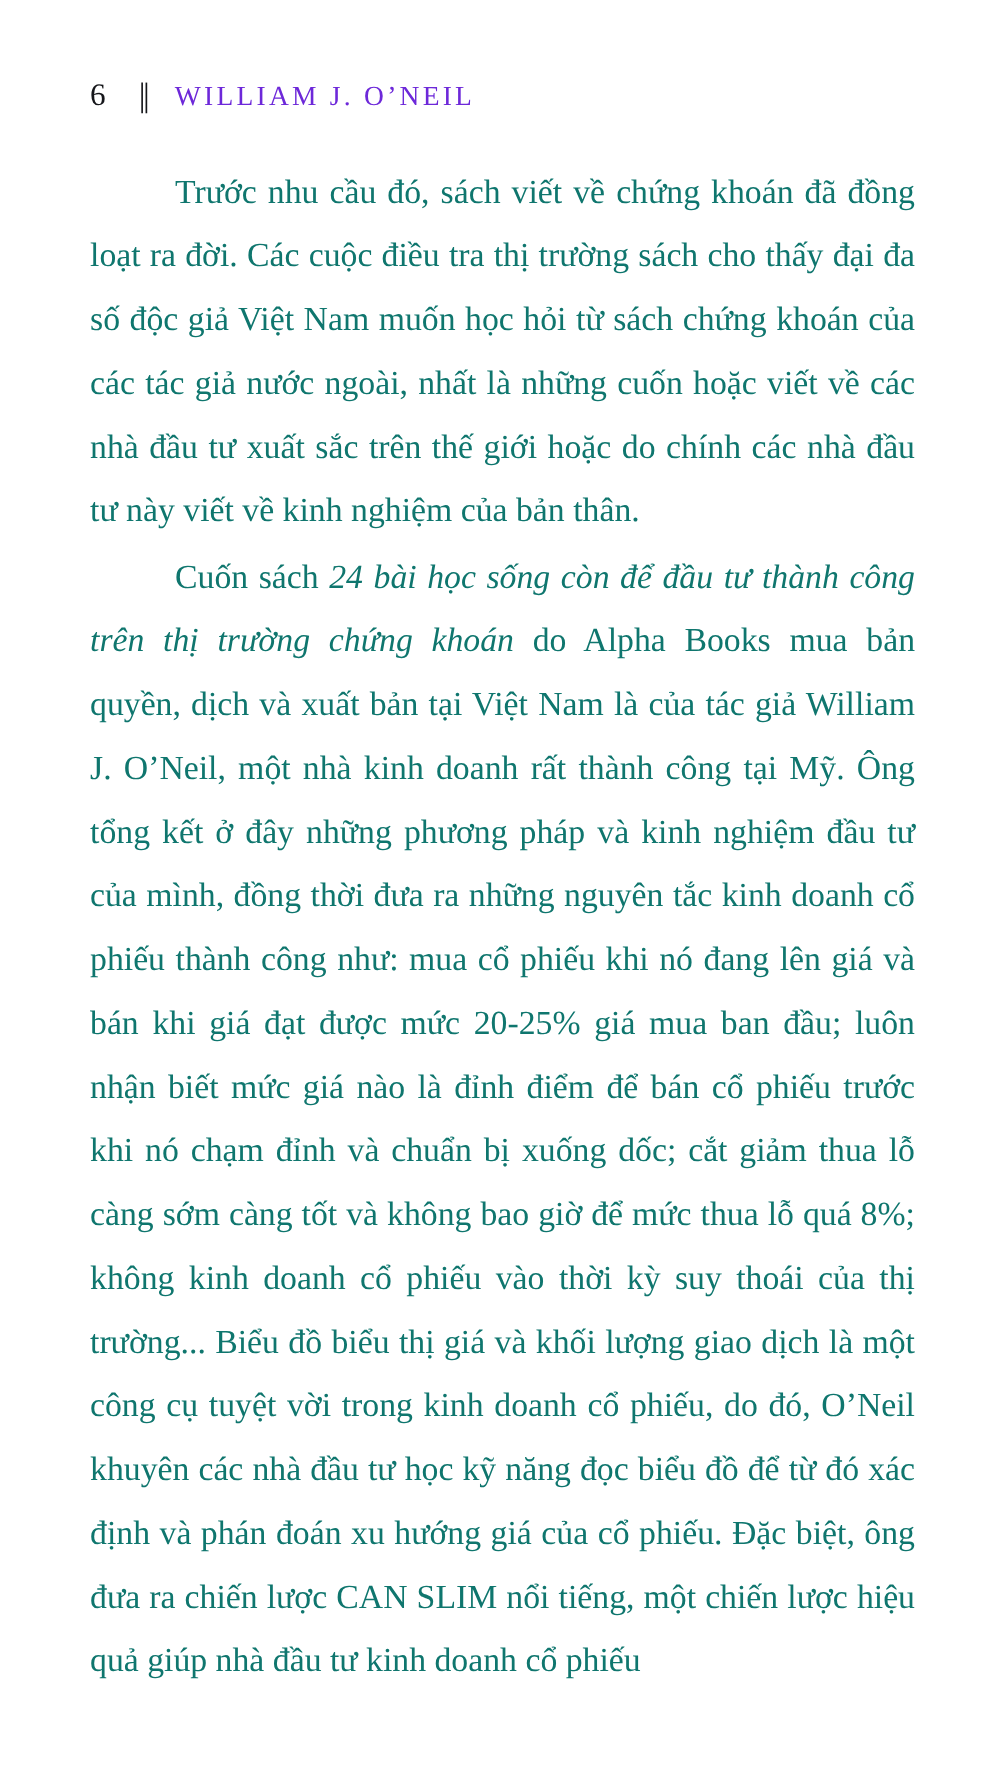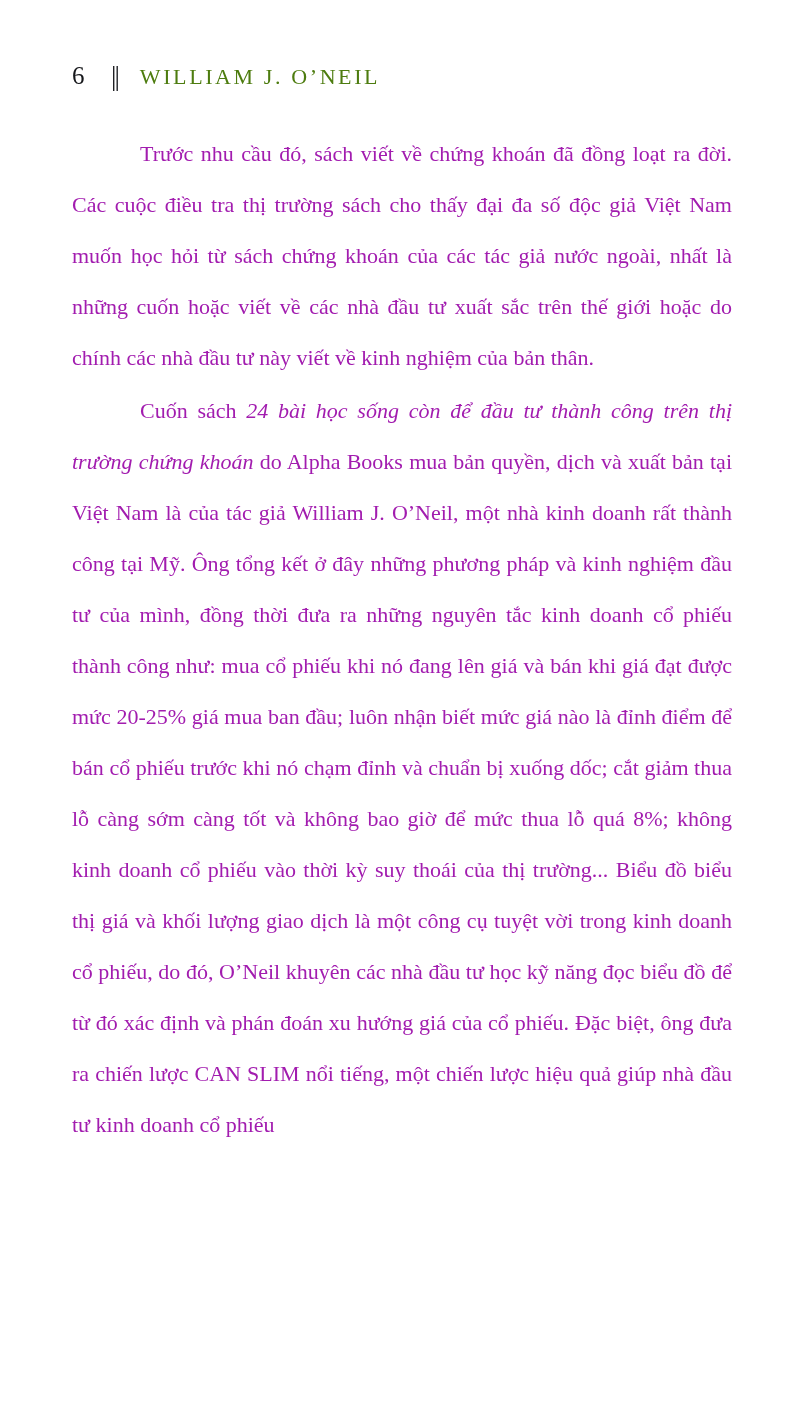--- a/index.html
+++ b/index.html
@@ -41,38 +41,38 @@
     margin-right: 22px;
     font-size: 27px;
     line-height: 1;
     color: #15161a;
     letter-spacing: -2px;
     transform: translateY(1px);
   }
   .running-title {
     font-size: 22px;
     letter-spacing: 2.6px;
-    color: #4d7c0f;
+    color: #6d28d9;
     font-variant: small-caps;
     text-transform: uppercase;
     font-family: "Liberation Serif", "DejaVu Serif", serif;
   }
   .body-text {
     position: absolute;
     top: 128px;
     left: 72px;
     width: 660px;
   }
   .para {
     margin: 0 0 2px 0;
-    font-size: 22px;
+    font-size: 27px;
     line-height: 51px;
     text-align: justify;
     text-justify: inter-word;
-    color: #a21caf;
+    color: #0f766e;
     hyphens: none;
   }
   .para .indent {
     display: inline-block;
     width: 68px;
   }
   .italic {
     font-style: italic;
   }
 </style>

